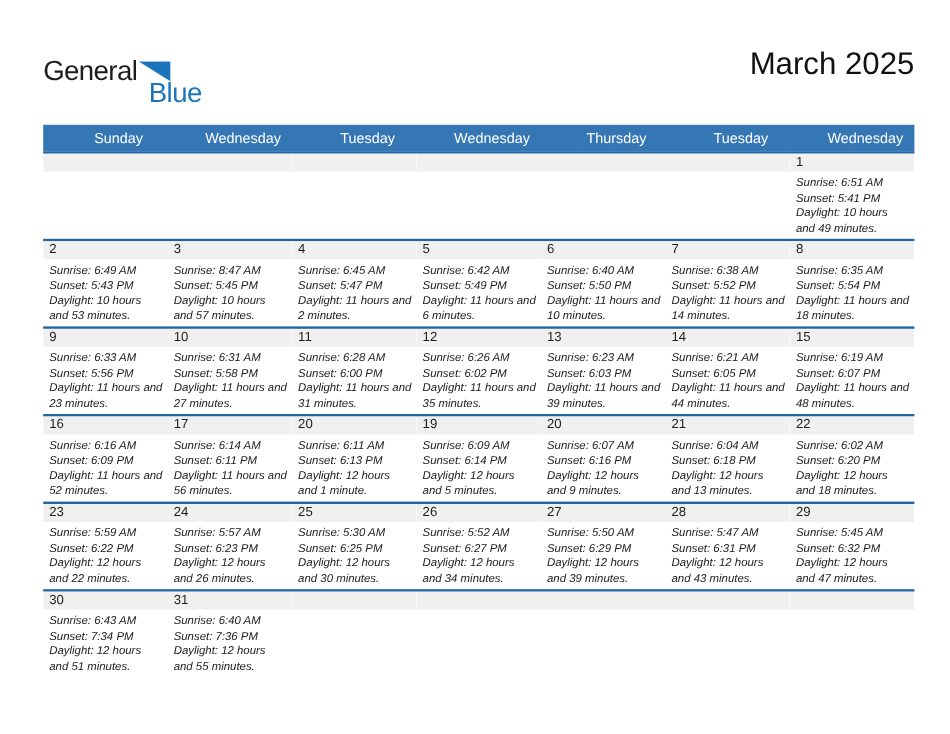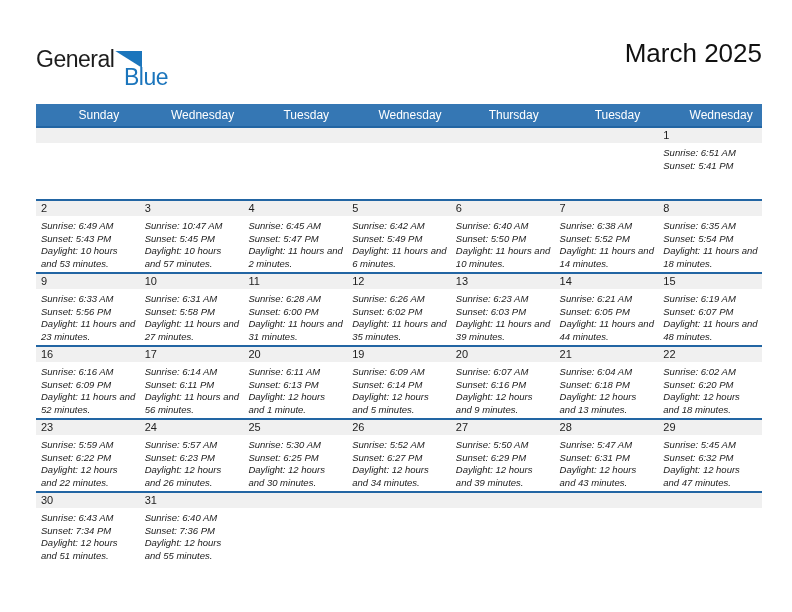--- a/index.html
+++ b/index.html
@@ -75,36 +75,37 @@
             <div class="num-band"></div>
           </div>
           <div class="cell">
             <div class="num-band"></div>
           </div>
           <div class="cell">
             <div class="num-band">1</div>
             <div class="cell-body">
               <div>Sunrise: 6:51 AM</div>
               <div>Sunset: 5:41 PM</div>
+              <div>Daylight: 10 hours and 49 minutes.</div>
             </div>
           </div>
         </div>
         <div class="week">
           <div class="cell">
             <div class="num-band">2</div>
             <div class="cell-body">
               <div>Sunrise: 6:49 AM</div>
               <div>Sunset: 5:43 PM</div>
               <div>Daylight: 10 hours and 53 minutes.</div>
             </div>
           </div>
           <div class="cell">
             <div class="num-band">3</div>
             <div class="cell-body">
-              <div>Sunrise: 10:47 AM</div>
+              <div>Sunrise: 8:47 AM</div>
               <div>Sunset: 5:45 PM</div>
               <div>Daylight: 10 hours and 57 minutes.</div>
             </div>
           </div>
           <div class="cell">
             <div class="num-band">4</div>
             <div class="cell-body">
               <div>Sunrise: 6:45 AM</div>
               <div>Sunset: 5:47 PM</div>
               <div>Daylight: 11 hours and 2 minutes.</div>

